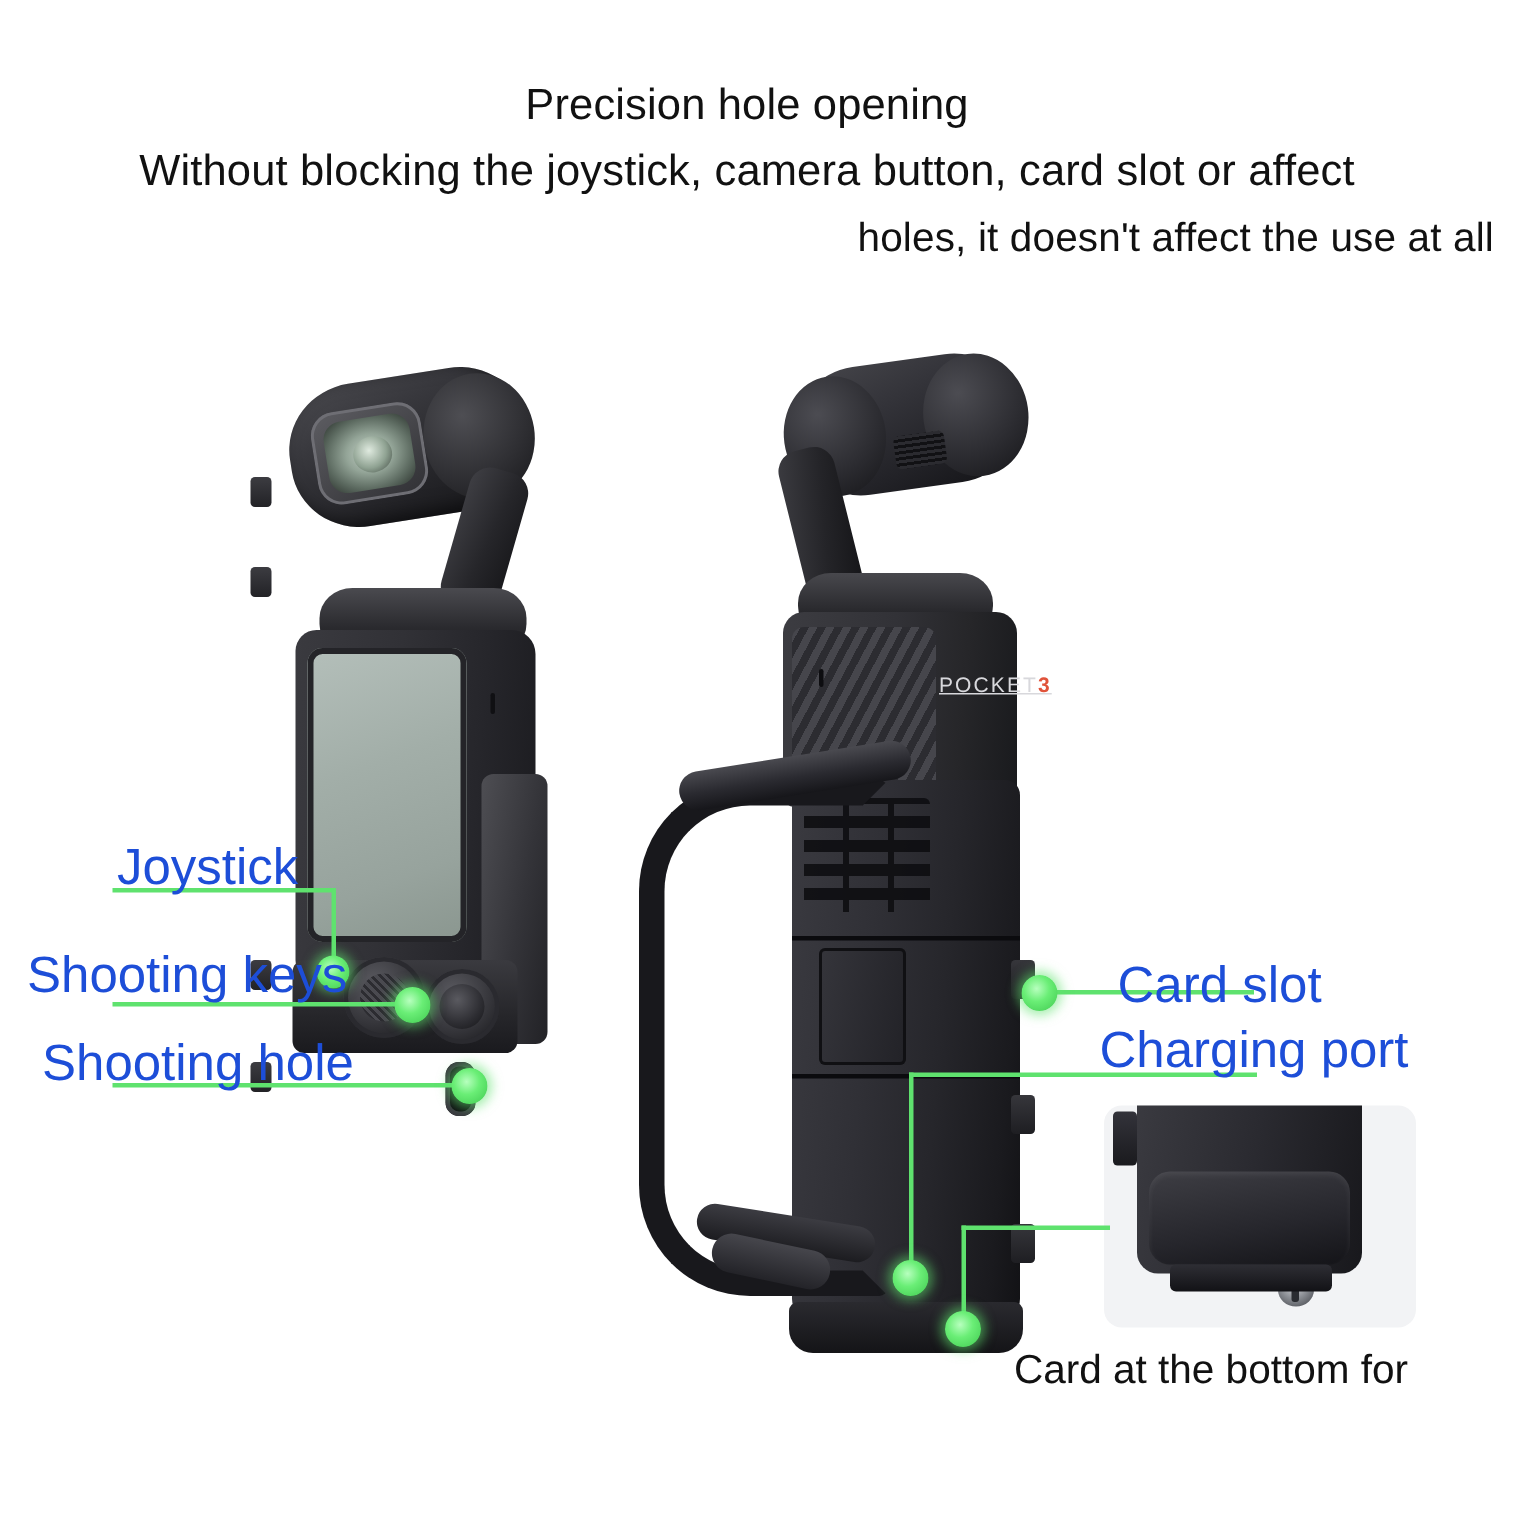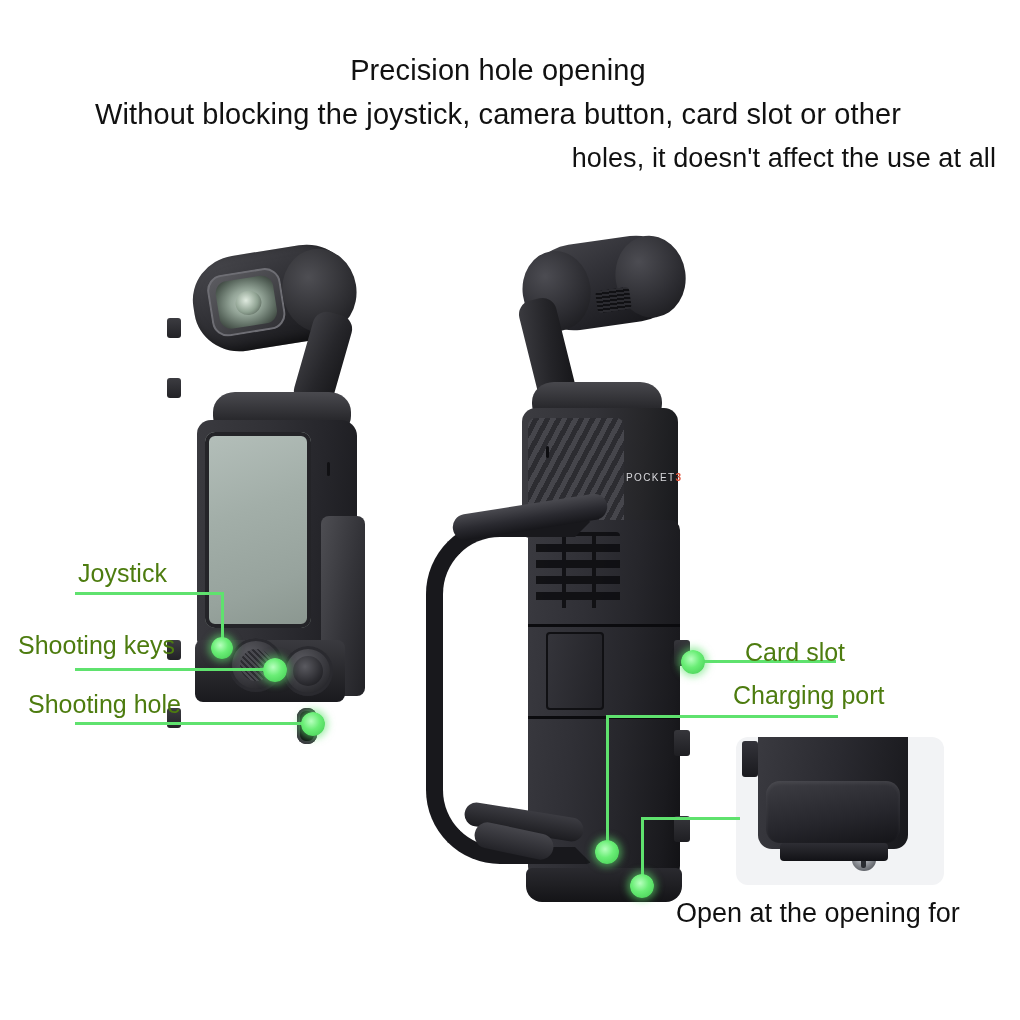--- a/index.html
+++ b/index.html
@@ -15,21 +15,21 @@
   .headline{
     position:absolute;left:0;right:0;top:48px;text-align:center;
     line-height:44px;
   }
   .headline .l{display:block;font-size:29px;letter-spacing:.1px;color:#111;}
   .headline .l1{font-size:29px;}
   .headline .l2{font-size:29px;}
   .headline .l3{font-size:27px;text-align:right;}
 
   
-  .callout{position:absolute;font-size:25px;color:#4d7c0f;white-space:nowrap;line-height:1;}
+  .callout{position:absolute;font-size:34px;color:#1d4ed8;white-space:nowrap;line-height:1;}
   .cap{position:absolute;font-size:27px;color:#111;white-space:nowrap;line-height:1;}
 
   
   .ln{position:absolute;background:#5fe26e;}
   .ln.h{height:3px;}
   .ln.v{width:3px;}
   .dot{
     position:absolute;border-radius:50%;
     background:radial-gradient(circle at 42% 38%,#b7ffbe 0%,#6aee76 42%,#3fc94f 100%);
     box-shadow:0 0 7px 3px rgba(95,226,110,.55);
@@ -157,22 +157,22 @@
   #R-body{
     position:absolute;left:52px;top:176px;width:156px;height:130px;border-radius:14px 14px 8px 8px;
     background:linear-gradient(95deg,#3c3c41 0%,#323237 45%,#262629 75%,#191a1d 100%);
   }
   #R-grip{
     position:absolute;left:6px;top:10px;width:96px;height:112px;border-radius:8px;
     background:repeating-linear-gradient(118deg,#46464c 0 5px,#2c2c31 5px 10px);
   }
   #R-mic{position:absolute;left:24px;top:38px;width:3px;height:12px;border-radius:2px;background:#0d0d10;}
   #R-logo{
-    position:absolute;left:104px;top:64px;font-size:10px;letter-spacing:1.4px;
-    color:#d8d8dc;font-family:"Liberation Sans",sans-serif;font-weight:400;
+    position:absolute;left:104px;top:40px;font-size:14px;letter-spacing:1.4px;
+    color:#d8d8dc;font-family:"Liberation Sans",sans-serif;font-weight:400;text-decoration:underline;
   }
   #R-logo .three{color:#e0533a;font-weight:700;}
 
   
   #R-case{
     position:absolute;left:58px;top:288px;width:152px;height:360px;border-radius:8px 10px 14px 14px;
     background:linear-gradient(95deg,#3a3a40 0%,#303036 34%,#26262b 62%,#1a1a1e 88%,#121215 100%);
   }
   #R-vents{
     position:absolute;left:8px;top:12px;width:84px;height:76px;
@@ -247,21 +247,21 @@
     background:linear-gradient(180deg,#33333a,#1a1a1e);
   }
 </style>
 </head>
 <body>
 
 <div id="stage">
 
   <div class="headline">
     <span class="l l1">Precision hole opening</span>
-    <span class="l l2">Without blocking the joystick, camera button, card slot or other</span>
+    <span class="l l2">Without blocking the joystick, camera button, card slot or affect</span>
     <span class="l l3">holes, it doesn't affect the use at all</span>
   </div>
 
   <div class="dev" id="dev-left">
     <div id="L-case"></div>
     <div class="tab" style="top:78px"></div>
     <div class="tab" style="top:138px"></div>
     <div class="tab" style="top:400px"></div>
     <div class="tab" style="top:468px"></div>
 
@@ -358,15 +358,15 @@
   <div class="ln h" style="left:641px;top:817px;width:99px"></div>
   <div class="ln v" style="left:641px;top:817px;height:70px"></div>
   <div class="dot" style="left:630px;top:874px;width:24px;height:24px"></div>
 
   <div class="callout" style="left:78px;top:561px">Joystick</div>
   <div class="callout" style="left:18px;top:633px">Shooting keys</div>
   <div class="callout" style="left:28px;top:692px">Shooting hole</div>
   <div class="callout" style="left:745px;top:640px">Card slot</div>
   <div class="callout" style="left:733px;top:683px">Charging port</div>
 
-  <div class="cap" style="left:676px;top:900px">Open at the opening for</div>
+  <div class="cap" style="left:676px;top:900px">Card at the bottom for</div>
 
 </div>
 
 </body></html>

